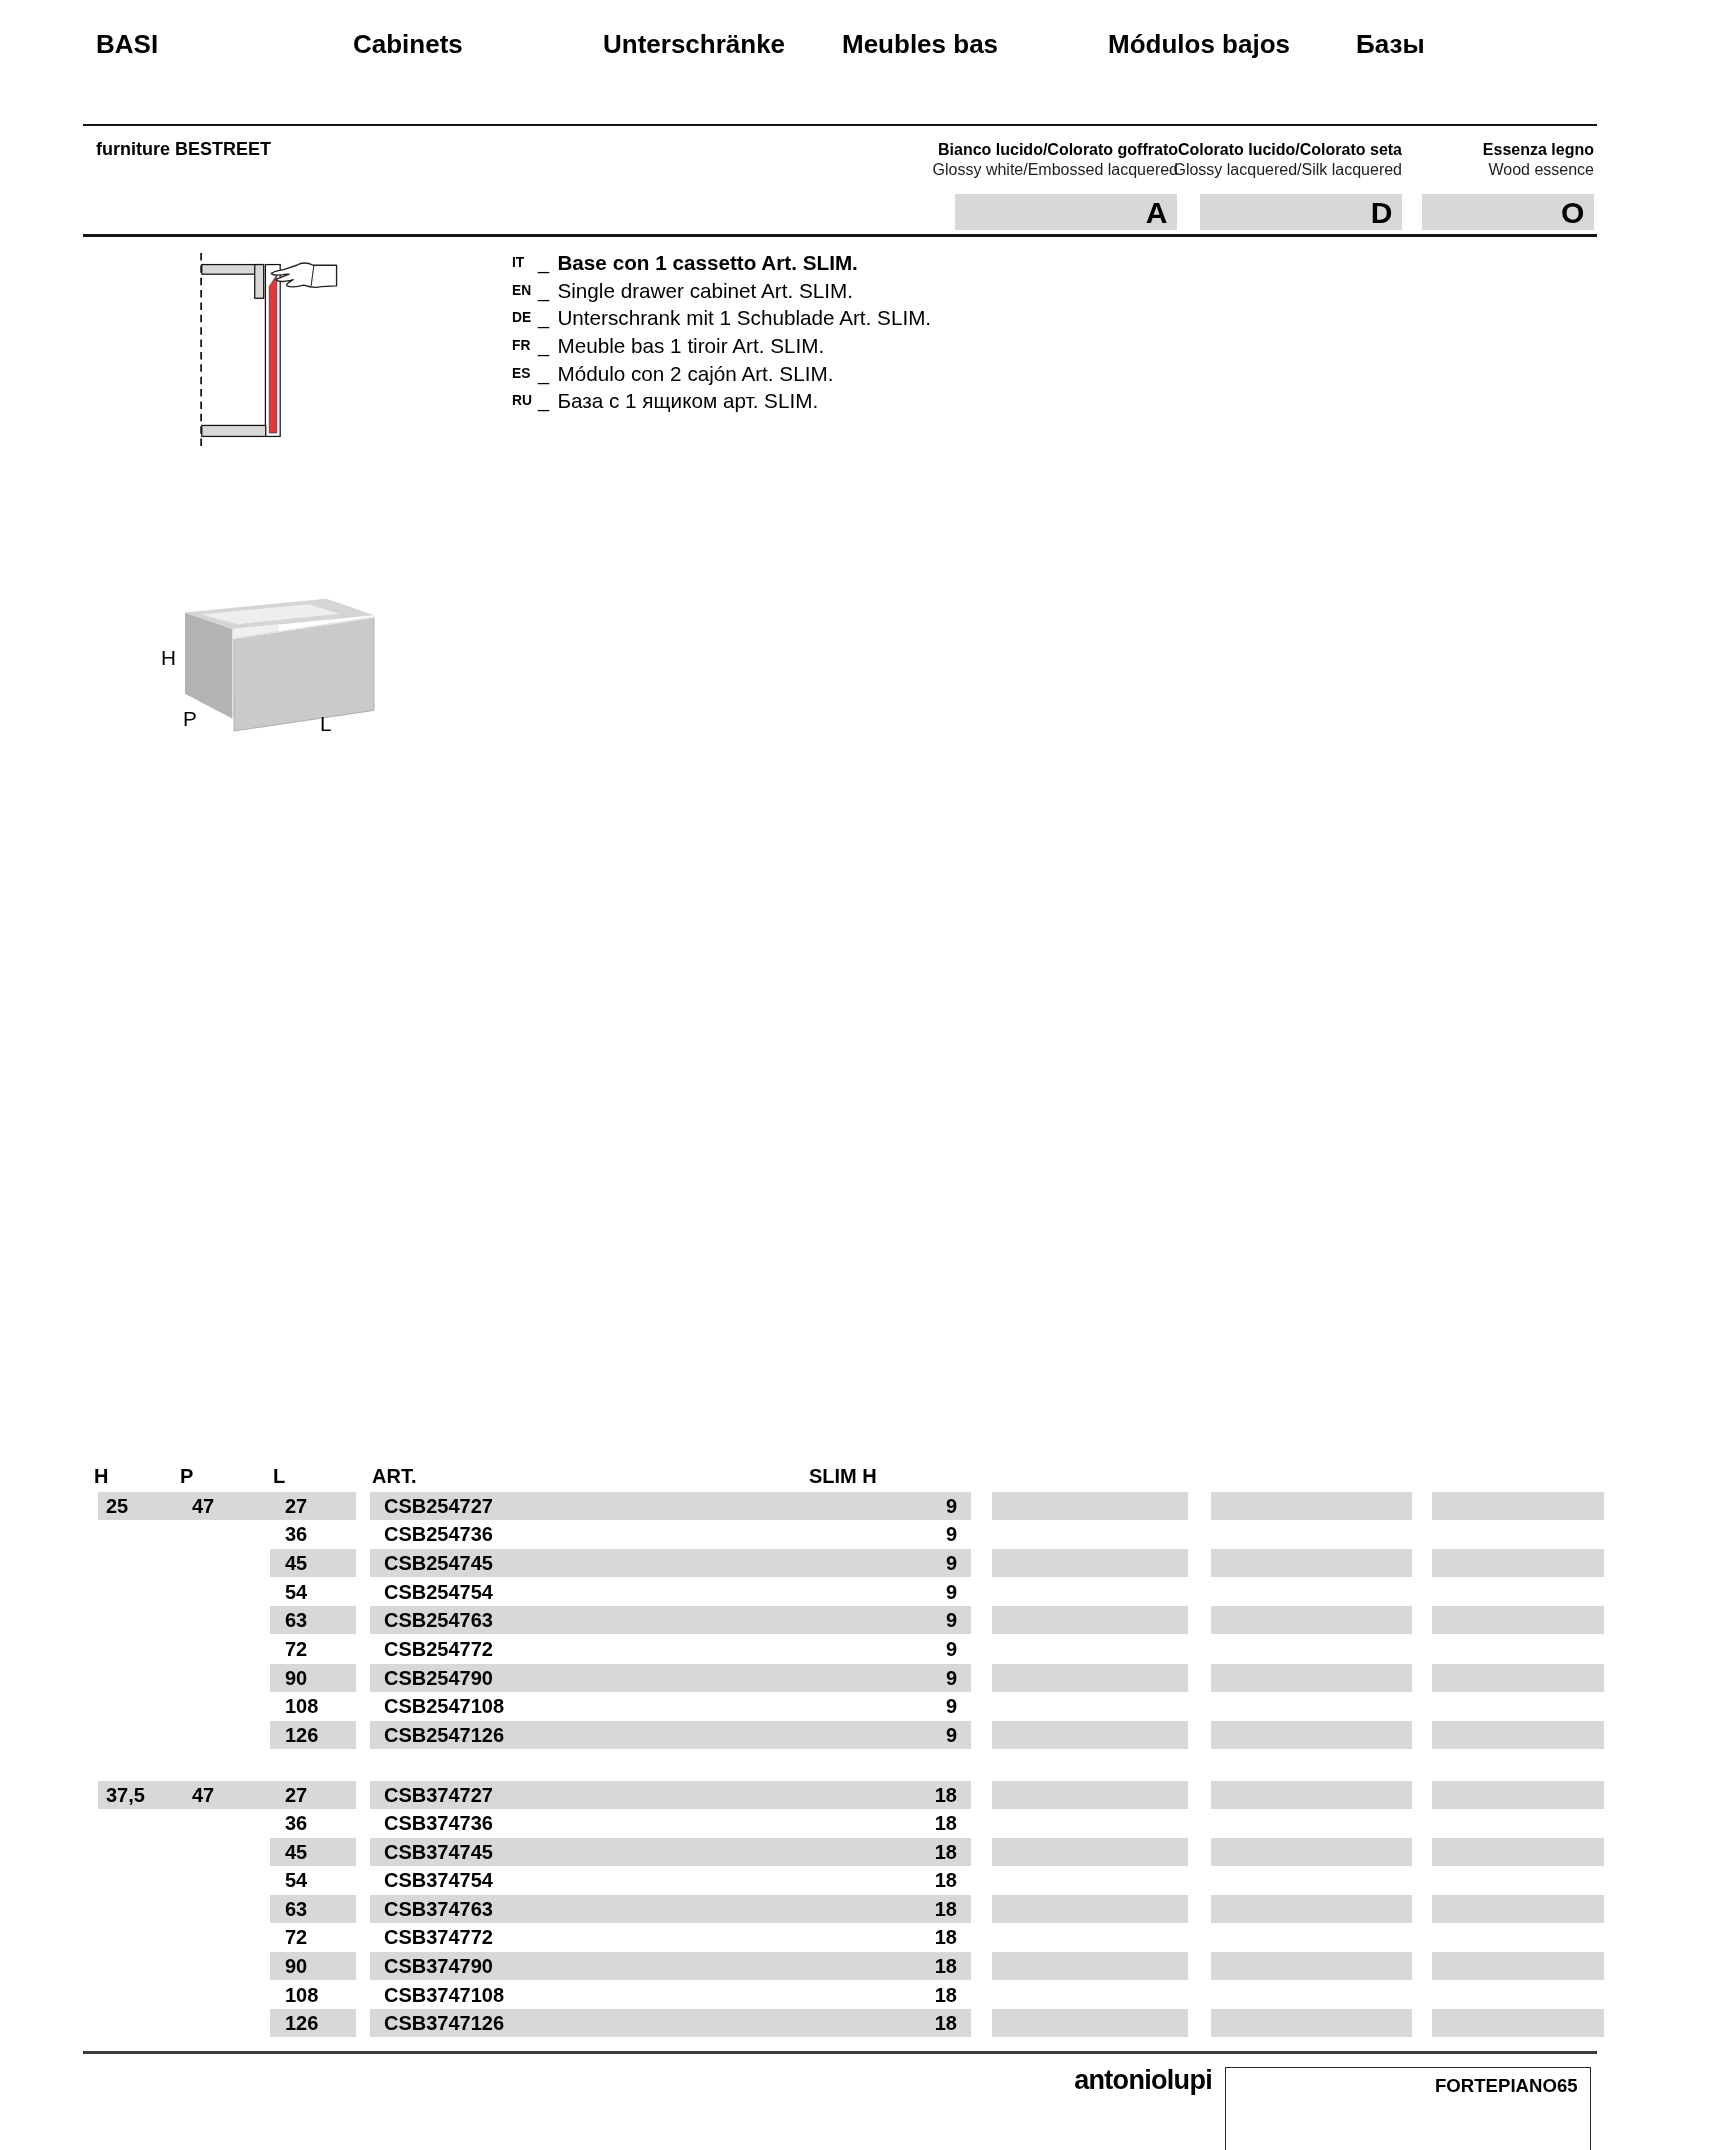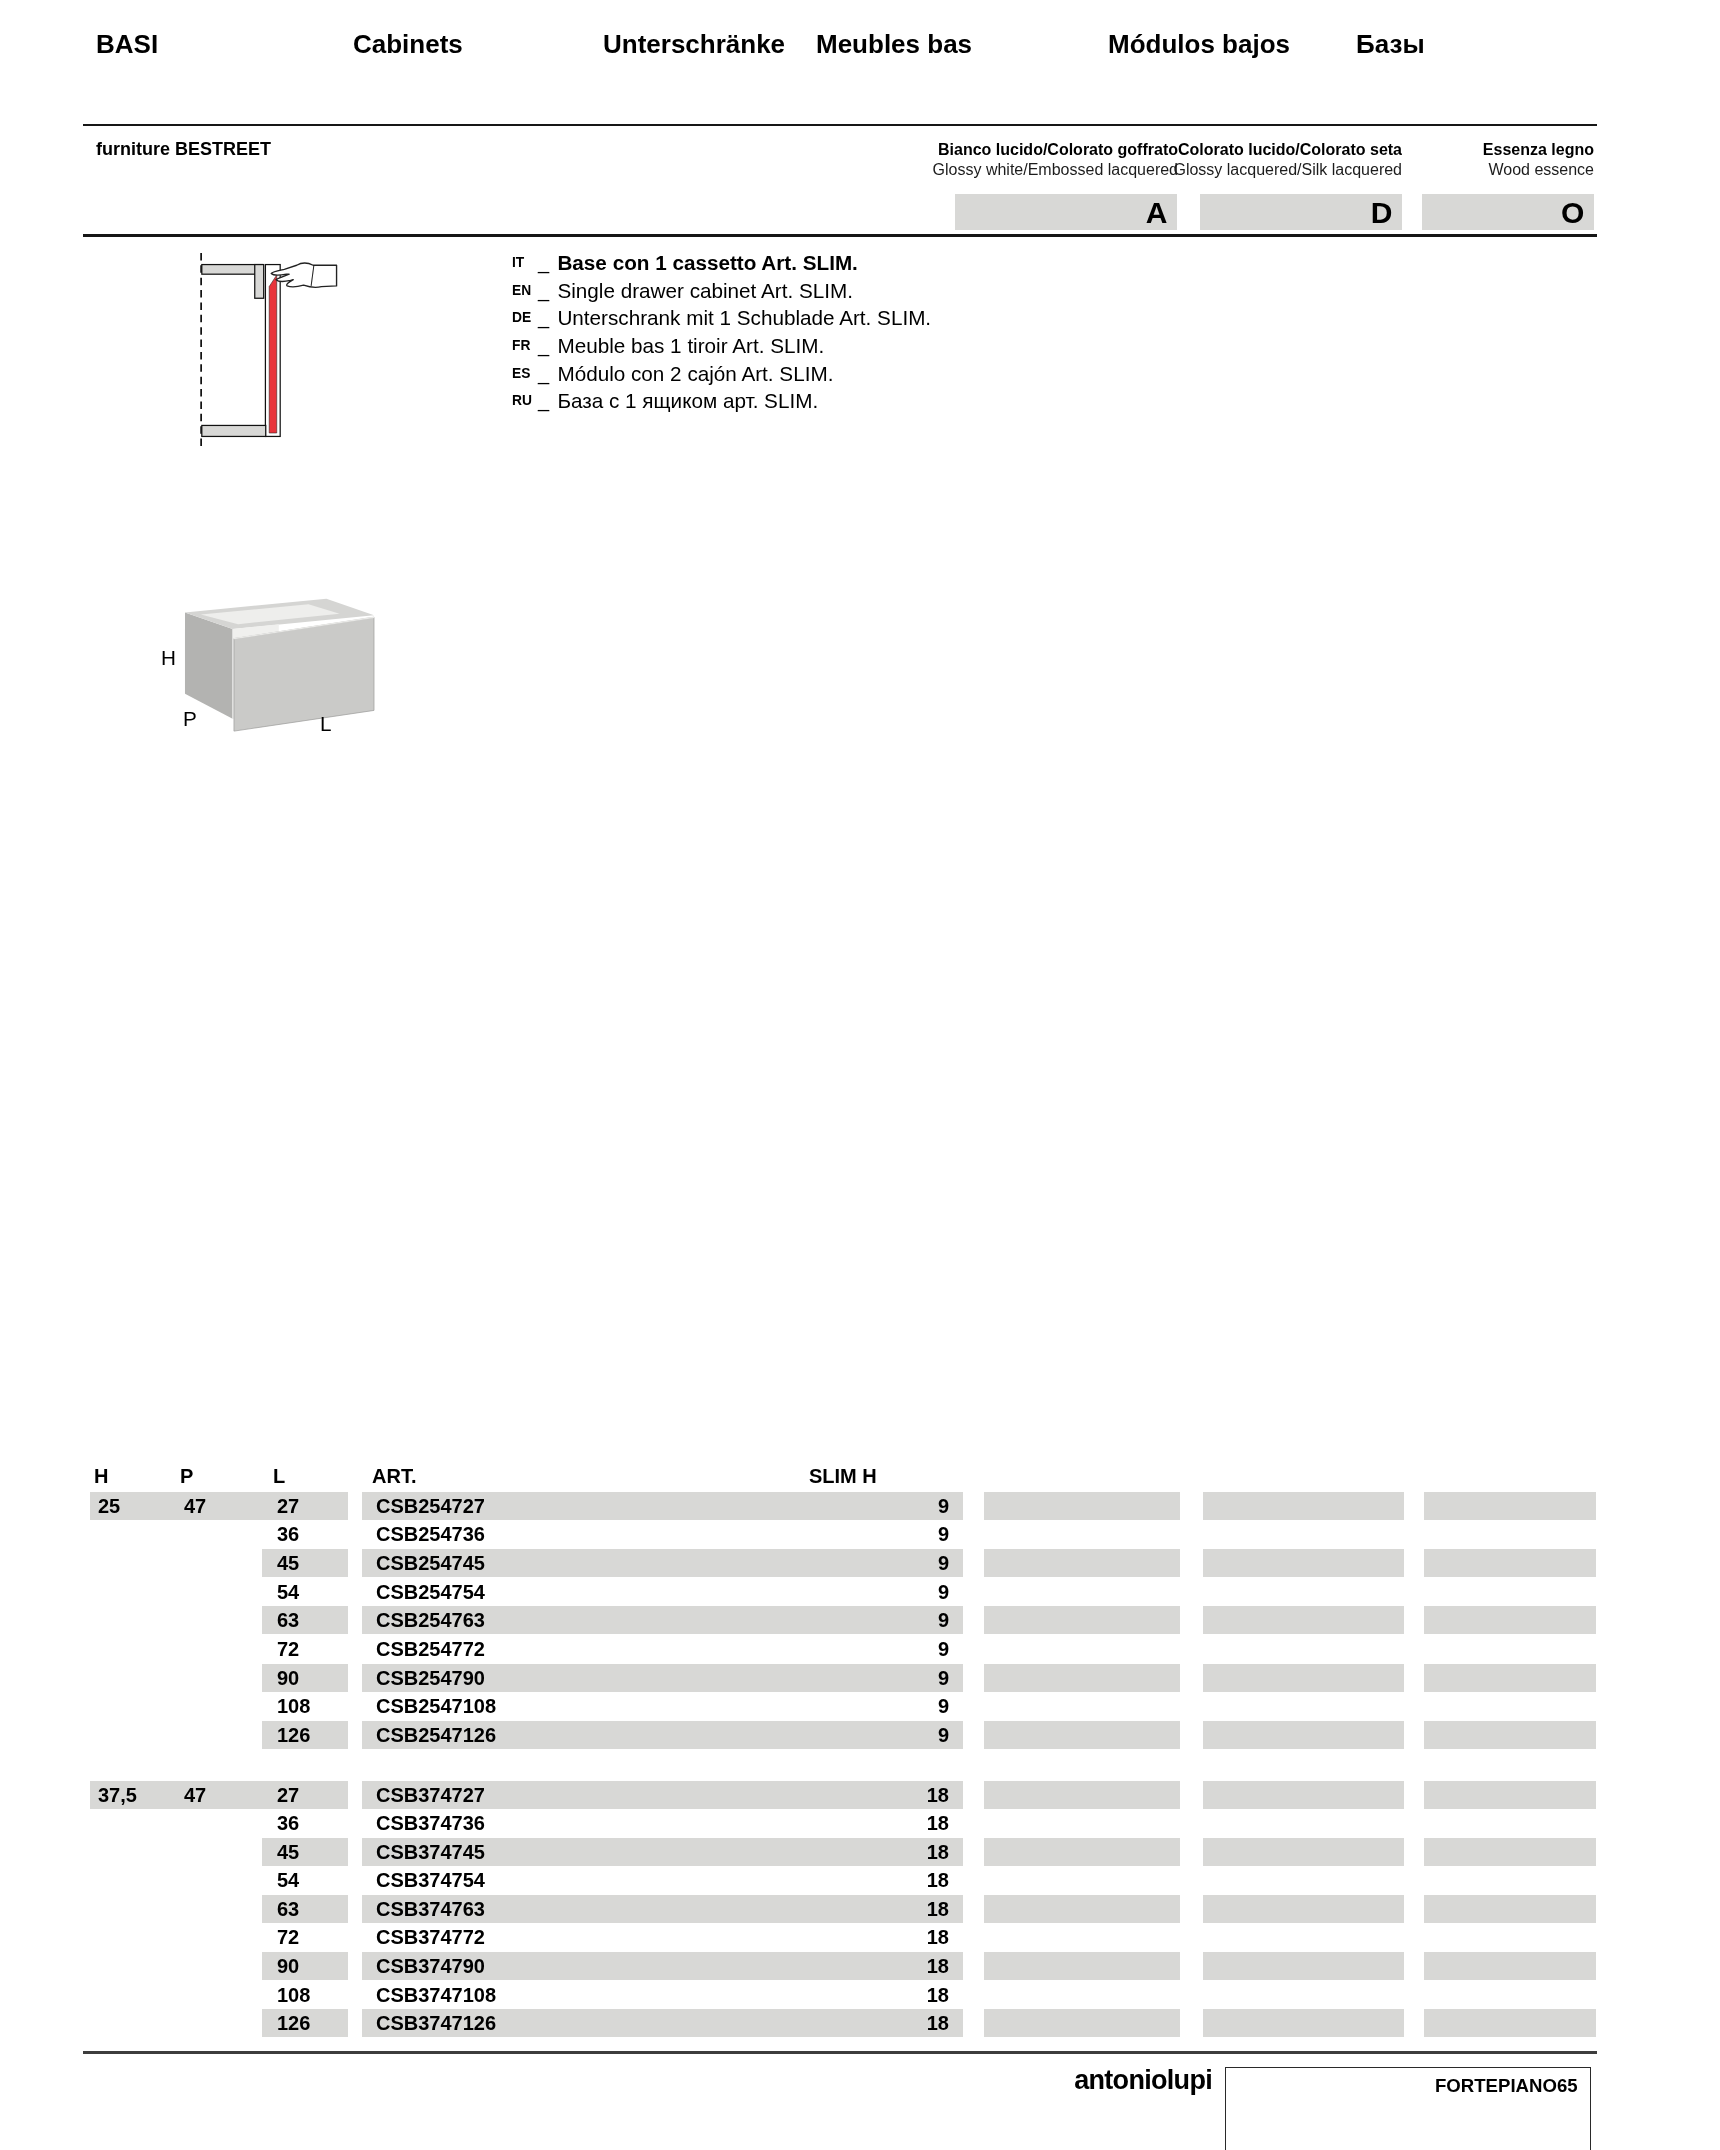--- a/index.html
+++ b/index.html
@@ -29,21 +29,21 @@
   
   .desc-line{position:absolute;left:512px;height:27.6px;display:flex;align-items:center;white-space:nowrap;}
   .desc-line .lang{font-size:13.8px;font-weight:bold;width:26px;}
   .desc-line .us{font-size:20px;margin-right:8.3px;}
   .desc-line .txt{font-size:20.7px;}
   .desc-line.first .txt{font-weight:bold;}
   
   .dim-label{position:absolute;font-size:20.7px;}
   
   .thead{position:absolute;top:1465px;height:22px;line-height:22px;font-size:20px;font-weight:bold;}
-  .trow{position:absolute;left:4px;width:1394px;height:28px;}
+  .trow{position:absolute;left:12px;width:1394px;height:28px;}
   .trow .hplb{position:absolute;top:0;height:28px;left:258px;width:86px;background:transparent;}
   .trow.gs .hplb{left:86px;width:258px;}
   .trow .artb{position:absolute;top:0;height:28px;left:358px;width:601px;background:transparent;}
   .trow .sw{position:absolute;top:0;height:28px;background:transparent;}
   .sw-a{left:980px;width:196px;} .sw-d{left:1199px;width:201px;} .sw-o{left:1420px;width:172px;}
   .trow.shaded .hplb,.trow.shaded .artb,.trow.shaded .sw{background:var(--band);}
   .cell{position:absolute;top:0;height:28px;line-height:28px;font-size:20px;font-weight:bold;white-space:nowrap;}
   .ch{left:94px;} .cp{left:180px;} .cl{left:273px;} .ca{left:372px;}
   .cs{left:809px;width:136px;text-align:right;}
   
@@ -51,21 +51,21 @@
   #page-box{position:absolute;left:1225px;top:2067px;width:366px;height:84px;border:1.4px solid #2a2a2a;box-sizing:border-box;}
   #page-box .inner{position:absolute;top:6.9px;left:0;right:12.4px;text-align:right;font-size:18.6px;font-weight:bold;white-space:nowrap;}
   #page-box .cat{}
 </style>
 </head>
 <body>
 
 <div class="nav-item" style="left:96px">BASI</div>
 <div class="nav-item" style="left:353px">Cabinets</div>
 <div class="nav-item" style="left:603px">Unterschränke</div>
-<div class="nav-item" style="left:816px">Meubles bas</div>
+<div class="nav-item" style="left:842px">Meubles bas</div>
 <div class="nav-item" style="left:1108px">Módulos bajos</div>
 <div class="nav-item" style="left:1356px">Базы</div>
 
 <div id="rule1" class="rule"></div>
 
 <div id="collection" class="abs">furniture BESTREET</div>
 
 <div id="fcol-a" class="finish-col">
   <span class="l1">Bianco lucido/Colorato goffrato</span>
   <span class="l2">Glossy white/Embossed lacquered</span>

